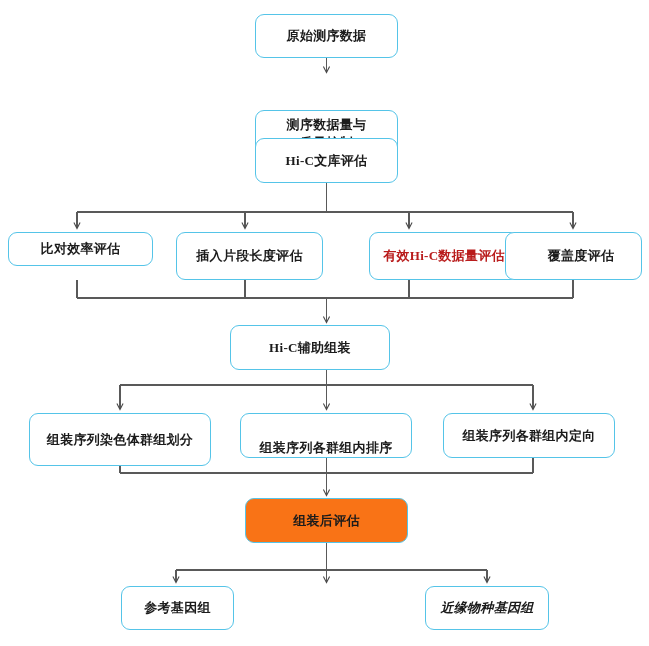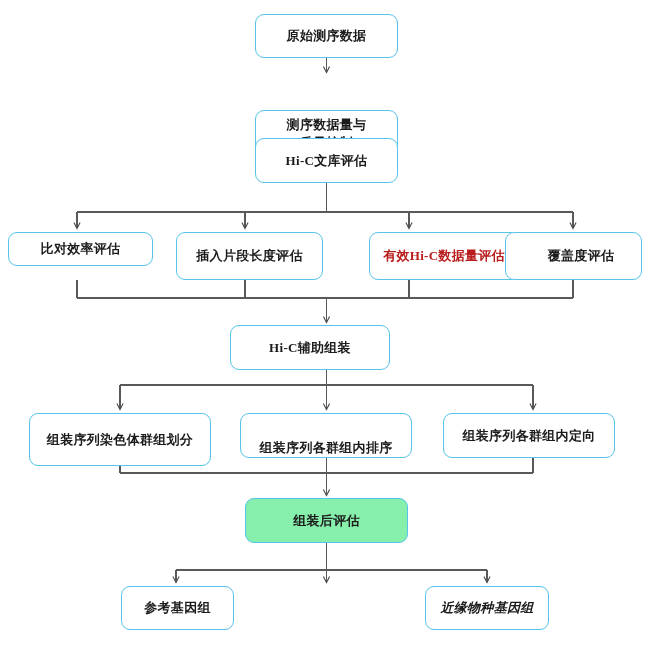--- a/index.html
+++ b/index.html
@@ -139,21 +139,21 @@
   </div>
   <div class="node" style="left: 29px; top: 413px; width: 182px; height: 53px; border-color: rgb(85, 196, 232); background: rgb(255, 255, 255); color: rgb(27, 27, 27);">
     <span class="label">组装序列染色体群组划分</span>
   </div>
   <div class="node" style="left: 240px; top: 413px; width: 172px; height: 45px; border-color: rgb(85, 196, 232); background: rgb(255, 255, 255); color: rgb(27, 27, 27); align-items: flex-end;">
     <span class="label">组装序列各群组内排序</span>
   </div>
   <div class="node" style="left: 443px; top: 413px; width: 172px; height: 45px; border-color: rgb(85, 196, 232); background: rgb(255, 255, 255); color: rgb(27, 27, 27);">
     <span class="label">组装序列各群组内定向</span>
   </div>
-  <div class="node" style="left: 245px; top: 498px; width: 163px; height: 45px; border-color: rgb(85, 196, 232); background: #86efac; color: rgb(27, 27, 27);">
+  <div class="node" style="left: 245px; top: 498px; width: 163px; height: 45px; border-color: rgb(85, 196, 232); background: #f97316; color: rgb(27, 27, 27);">
     <span class="label">组装后评估</span>
   </div>
   <div class="node" style="left: 121px; top: 586px; width: 113px; height: 44px; border-color: rgb(85, 196, 232); background: rgb(255, 255, 255); color: rgb(27, 27, 27);">
     <span class="label">参考基因组</span>
   </div>
   <div class="node" style="left: 425px; top: 586px; width: 124px; height: 44px; border-color: rgb(85, 196, 232); background: rgb(255, 255, 255); color: rgb(27, 27, 27); font-style: italic;">
     <span class="label">近缘物种基因组</span>
   </div>
 
 </div>

